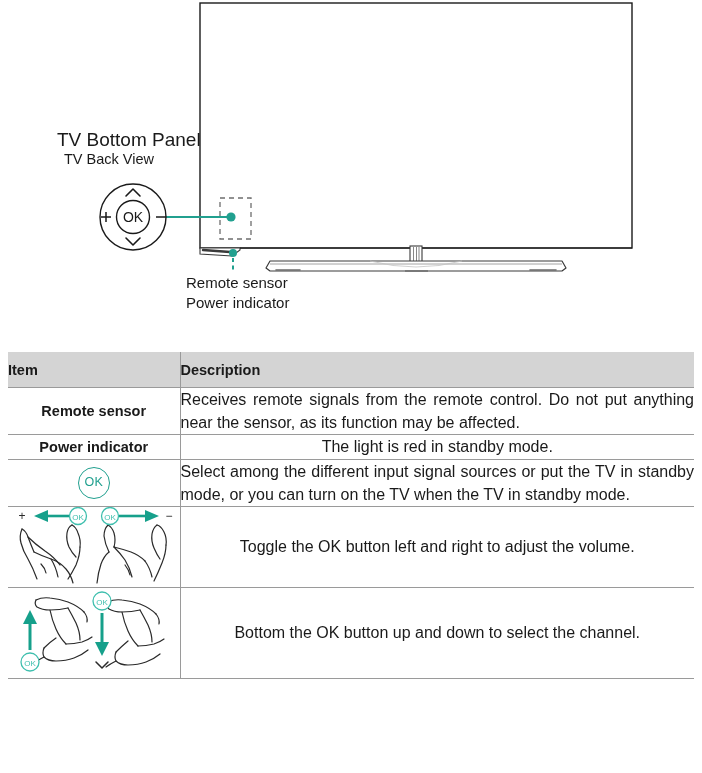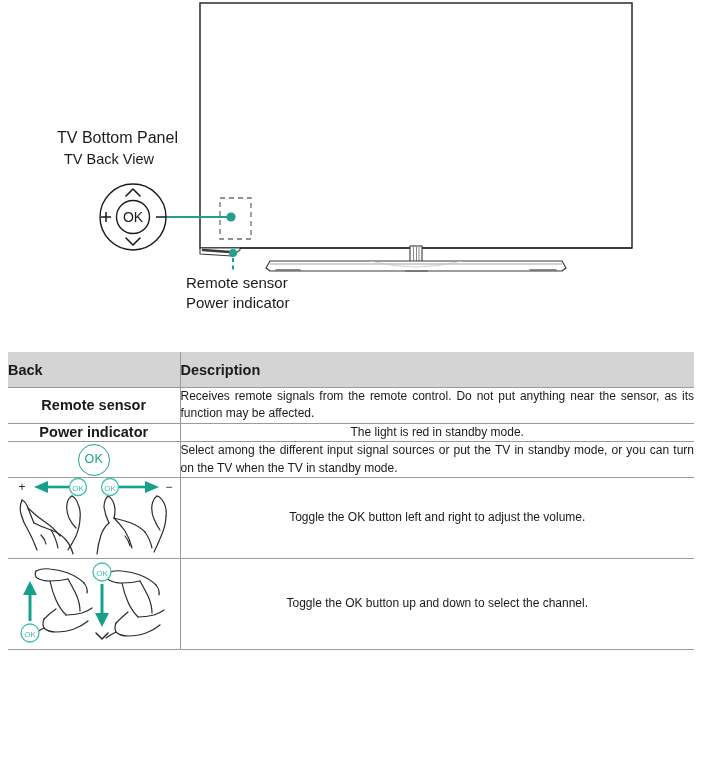--- a/index.html
+++ b/index.html
@@ -30,21 +30,21 @@
 
   .lbl {
     position: absolute;
     font-family: "Liberation Sans", sans-serif;
     color: #1a1a1a;
     white-space: nowrap;
   }
   #label-tv-bottom-panel {
     left: 57px;
     top: 129px;
-    font-size: 16px;
+    font-size: 19px;
   }
   #label-tv-back-view {
     left: 64px;
     top: 151px;
     font-size: 14.5px;
   }
   #label-remote-sensor {
     left: 186px;
     top: 274px;
     font-size: 15px;
@@ -88,21 +88,21 @@
 
   td.cell-item {
     text-align: center;
     font-size: 14.5px;
     font-weight: bold;
     padding: 6px 4px;
   }
   td.cell-desc {
     border-left: 1.5px solid #9a9a9a;
     padding: 8px 16px 8px 14px;
-    font-size: 12px;
+    font-size: 16px;
     line-height: 1.45;
     text-align: justify;
     text-justify: inter-word;
   }
   td.cell-desc.plain { text-align: center; }
 
   td.cell-icon {
     text-align: center;
     padding: 4px 2px;
   }
@@ -188,21 +188,21 @@
   <div class="lbl" id="label-power-indicator">Power indicator</div>
 </div>
 
 <table id="spec-table">
   <colgroup>
     <col class="col-item">
     <col class="col-desc">
   </colgroup>
   <thead>
     <tr>
-      <th class="hd-item">Back</th>
+      <th class="hd-item">Item</th>
       <th class="hd-desc">Description</th>
     </tr>
   </thead>
   <tbody>
 
     <tr>
       <td class="cell-item">Remote sensor</td>
       <td class="cell-desc">Receives remote signals from the remote control. Do not put anything near the sensor, as its function may be affected.</td>
     </tr>
 
@@ -323,17 +323,17 @@
 
             <g>
               <line x1="94" y1="25" x2="94" y2="58" stroke="#16a08b" stroke-width="3"></line>
               <polygon points="94,68 87,54 101,54" fill="#16a08b"></polygon>
             </g>
 
             <path d="M88 74 L94 80 L100 74" stroke="#2a2a2a" stroke-width="1.5" fill="none" stroke-linecap="round" stroke-linejoin="round"></path>
           </svg>
         </span>
       </td>
-      <td class="cell-desc plain">Toggle the OK button up and down to select the channel.</td>
+      <td class="cell-desc plain">Bottom the OK button up and down to select the channel.</td>
     </tr>
 
   </tbody>
 </table>
 
 </body></html>

